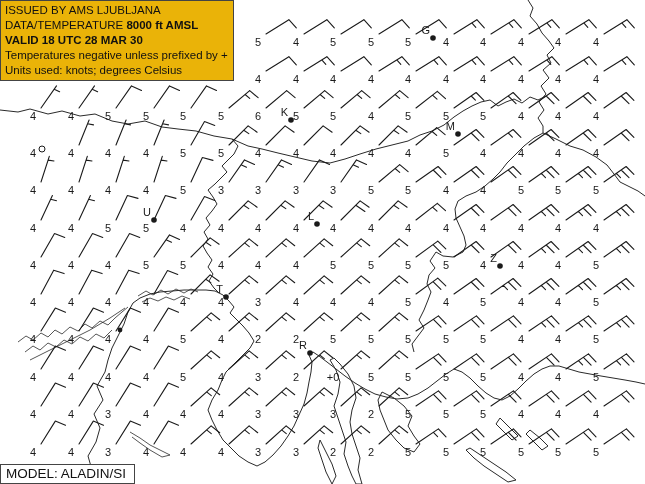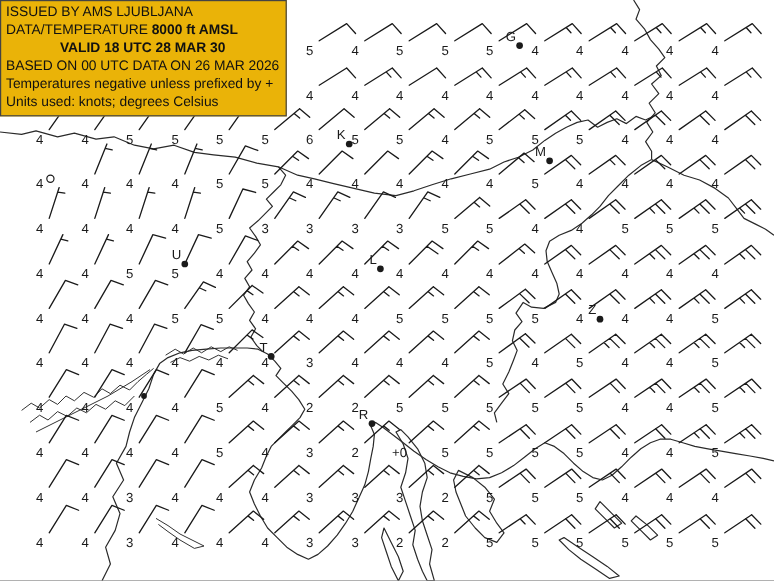--- a/index.html
+++ b/index.html
@@ -1,21 +1,21 @@
 <!DOCTYPE html>
 <html><head>
 <meta charset="utf-8">
 <style>
   html,body{margin:0;padding:0;background:#888;}
   .frame{position:relative;width:645px;height:484px;background:#ffffff;overflow:hidden;
          font-family:"Liberation Sans", sans-serif;outline:1px solid #000;margin:0 auto;}
   svg{position:absolute;left:0;top:0;}
   .hdr-box{position:absolute;left:0;top:0;background:#eab308;border:1px solid #444;
            padding:2px 5px 2px 4px;font-size:11.5px;line-height:15.1px;color:#111;white-space:nowrap;z-index:5;}
-  .hdr-box .b{font-weight:bold;text-align:center;}
+  .hdr-box .b{font-weight:bold;}
   .model-box{position:absolute;left:0;bottom:0;background:#ffffff;border:1px solid #444;
              padding:1px 8px 2px 5px;font-size:13.5px;color:#111;white-space:nowrap;z-index:5;}
 </style>
 </head>
 <body>
 
 <div class="frame">
 
   <svg id="map" width="645" height="484" viewBox="0 0 645 484">
       <path d="M0,110 L18,112 30,109 48,114 62,111 80,116 95,114 112,121 128,124 145,121 162,127 178,129 196,131 214,136 232,139 248,146 262,149 278,153 295,157 312,161 330,163 345,159 360,154 376,149 392,145 408,141 420,135 432,131 444,125 454,117 463,111 472,106 481,102 490,100 498,106 506,102 514,99 522,103 530,97 538,100 546,96" fill="none" stroke="#2a2a2a" stroke-width="1" stroke-linejoin="round"></path>
@@ -412,19 +412,21 @@
       <circle cx="226" cy="297" r="2.8" fill="#1a1a1a"></circle>
       <text x="223" y="293" font-size="11" fill="#1a1a1a" text-anchor="end" font-family="&quot;Liberation Sans&quot;, sans-serif">T</text>
       <circle cx="310" cy="353" r="2.8" fill="#1a1a1a"></circle>
       <text x="307" y="349" font-size="11" fill="#1a1a1a" text-anchor="end" font-family="&quot;Liberation Sans&quot;, sans-serif">R</text>
     </svg>
 
   <div class="hdr-box">
     <div>ISSUED BY AMS LJUBLJANA</div>
     <div><span>DATA/TEMPERATURE </span><span class="b">8000 ft AMSL</span></div>
     <div class="b">VALID 18 UTC 28 MAR 30</div>
-    <div>BASED ON 00 UTC DATA ON 26 MAR 2026</div>
     <div>Temperatures negative unless prefixed by +</div>
     <div>Units used: knots; degrees Celsius</div>
   </div>
 
+  <div class="model-box">
+    <span>MODEL: ALADIN/SI</span>
+  </div>
 
 </div>
 
 </body></html>

